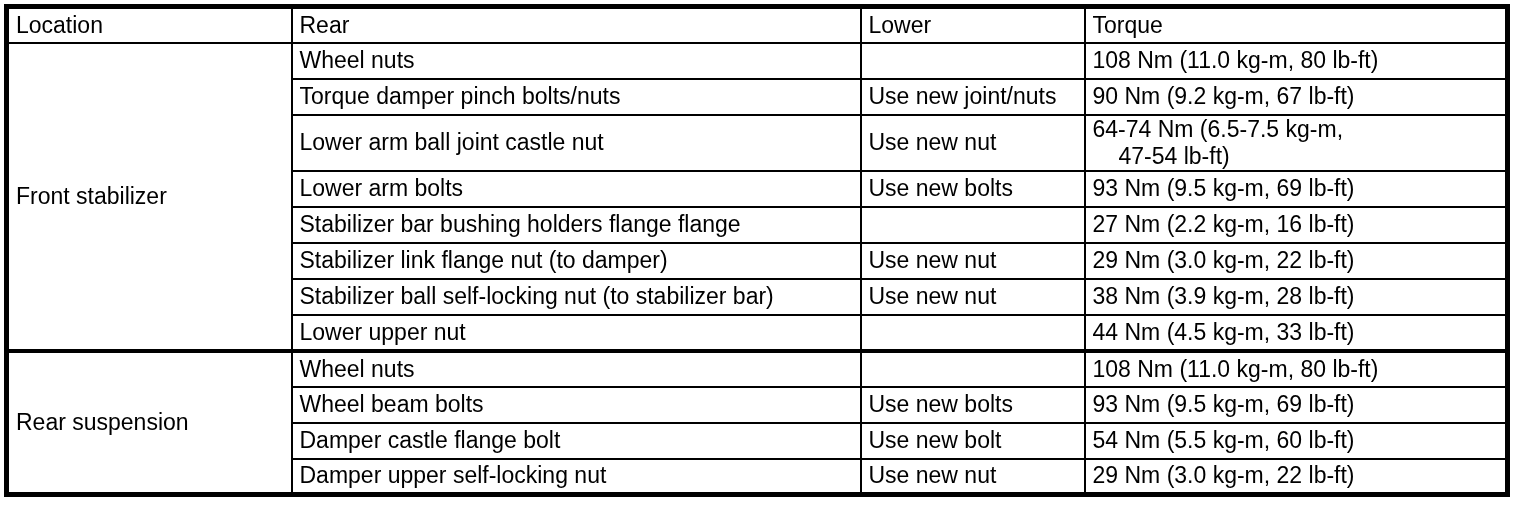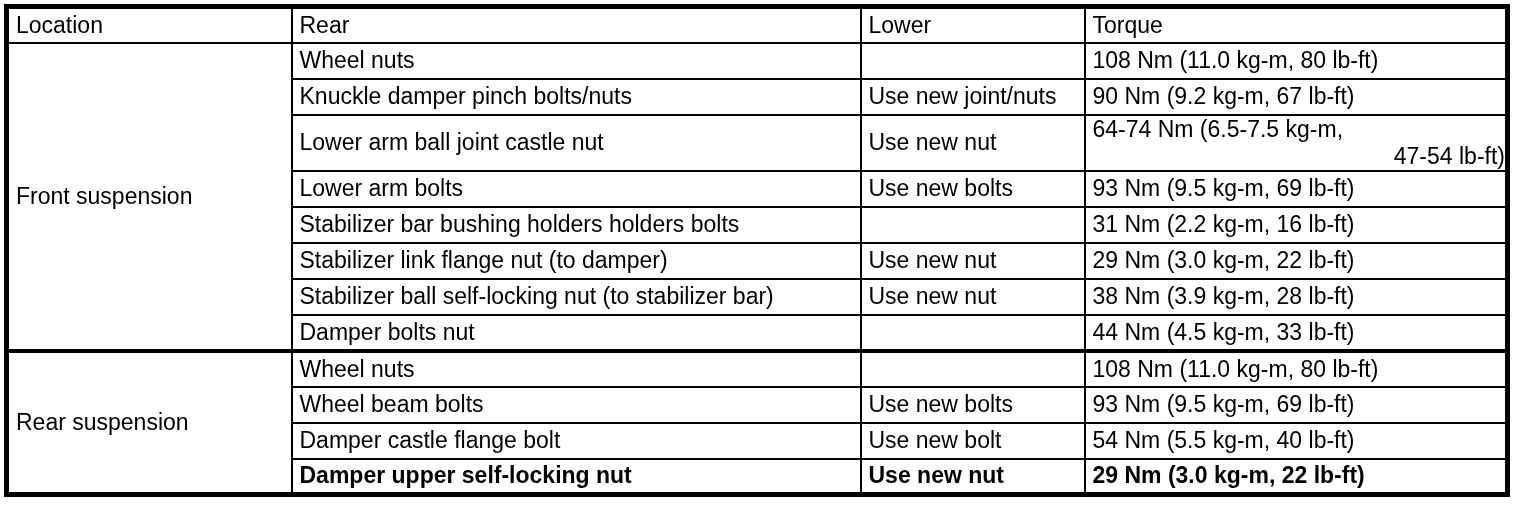--- a/index.html
+++ b/index.html
@@ -77,31 +77,29 @@
   }
   tbody td.torque-cell {
     border-right: 0;
   }
 
   tr.section-start > td {
     border-top: 4px solid #000;
   }
   tr.last-row > td {
     border-bottom: 0;
-    font-weight: bold;
   }
 
   td.tall {
     height: 68px;
     white-space: normal;
   }
   .torque-line-2 {
     display: block;
     padding-left: 26px;
-    text-align: right;
   }
 </style>
 </head>
 <body>
 
 <div class="table-wrap">
   <table class="spec-table">
     <colgroup>
       <col class="c-location">
       <col class="c-item">
@@ -111,75 +109,75 @@
     <thead>
       <tr>
         <th class="first">Location</th>
         <th>Rear</th>
         <th>Lower</th>
         <th class="last">Torque</th>
       </tr>
     </thead>
     <tbody>
         <tr>
-          <td class="loc-cell" rowspan="8">Front suspension</td>
+          <td class="loc-cell" rowspan="8">Front stabilizer</td>
           <td>Wheel nuts</td>
           <td></td>
           <td class="torque-cell">108 Nm (11.0 kg-m, 80 lb-ft)</td>
         </tr>
         <tr>
-          <td>Knuckle damper pinch bolts/nuts</td>
+          <td>Torque damper pinch bolts/nuts</td>
           <td>Use new joint/nuts</td>
           <td class="torque-cell">90 Nm (9.2 kg-m, 67 lb-ft)</td>
         </tr>
         <tr>
           <td class="tall">Lower arm ball joint castle nut</td>
           <td class="tall">Use new nut</td>
           <td class="torque-cell tall"><span>64-74 Nm (6.5-7.5 kg-m,</span><span class="torque-line-2">47-54 lb-ft)</span></td>
         </tr>
         <tr>
           <td>Lower arm bolts</td>
           <td>Use new bolts</td>
           <td class="torque-cell">93 Nm (9.5 kg-m, 69 lb-ft)</td>
         </tr>
         <tr>
-          <td>Stabilizer bar bushing holders holders bolts</td>
+          <td>Stabilizer bar bushing holders flange flange</td>
           <td></td>
-          <td class="torque-cell">31 Nm (2.2 kg-m, 16 lb-ft)</td>
+          <td class="torque-cell">27 Nm (2.2 kg-m, 16 lb-ft)</td>
         </tr>
         <tr>
           <td>Stabilizer link flange nut (to damper)</td>
           <td>Use new nut</td>
           <td class="torque-cell">29 Nm (3.0 kg-m, 22 lb-ft)</td>
         </tr>
         <tr>
           <td>Stabilizer ball self-locking nut (to stabilizer bar)</td>
           <td>Use new nut</td>
           <td class="torque-cell">38 Nm (3.9 kg-m, 28 lb-ft)</td>
         </tr>
         <tr>
-          <td>Damper bolts nut</td>
+          <td>Lower upper nut</td>
           <td></td>
           <td class="torque-cell">44 Nm (4.5 kg-m, 33 lb-ft)</td>
         </tr>
         <tr class="section-start">
           <td class="loc-cell" rowspan="4">Rear suspension</td>
           <td>Wheel nuts</td>
           <td></td>
           <td class="torque-cell">108 Nm (11.0 kg-m, 80 lb-ft)</td>
         </tr>
         <tr>
           <td>Wheel beam bolts</td>
           <td>Use new bolts</td>
           <td class="torque-cell">93 Nm (9.5 kg-m, 69 lb-ft)</td>
         </tr>
         <tr>
           <td>Damper castle flange bolt</td>
           <td>Use new bolt</td>
-          <td class="torque-cell">54 Nm (5.5 kg-m, 40 lb-ft)</td>
+          <td class="torque-cell">54 Nm (5.5 kg-m, 60 lb-ft)</td>
         </tr>
         <tr class="last-row">
           <td>Damper upper self-locking nut</td>
           <td>Use new nut</td>
           <td class="torque-cell">29 Nm (3.0 kg-m, 22 lb-ft)</td>
         </tr>
       </tbody>
   </table>
 </div>
 

